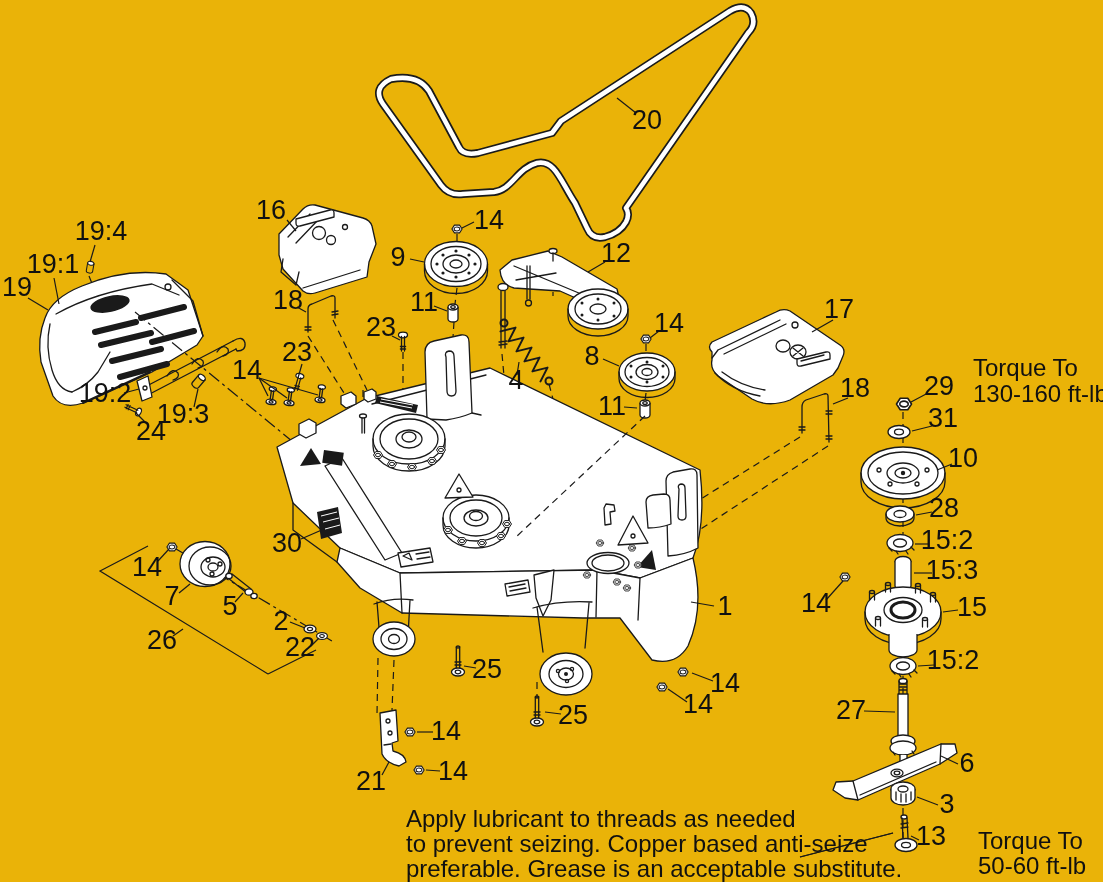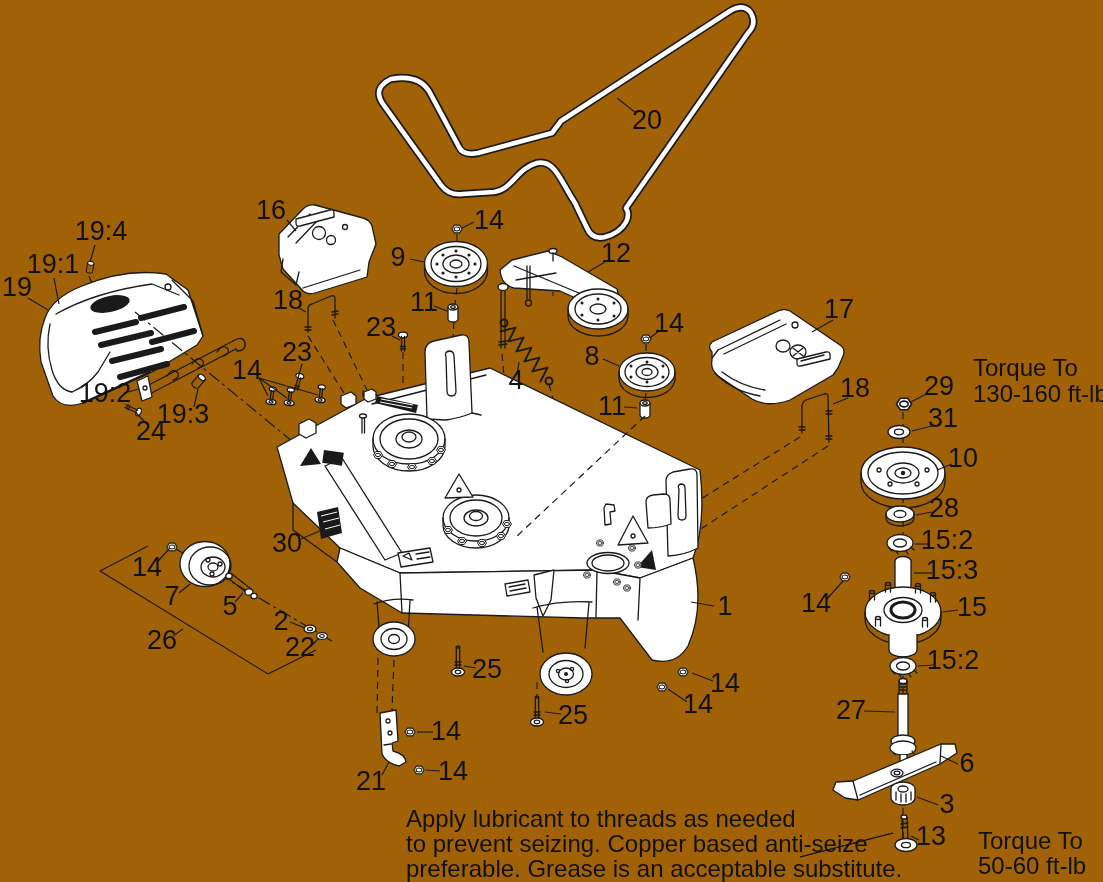--- a/index.html
+++ b/index.html
@@ -1,16 +1,16 @@
 <!DOCTYPE html>
 <html><head>
 <meta charset="utf-8">
 <style>
   html,body{margin:0;padding:0;background:#fff;}
-  .stage{position:relative;width:1103px;height:882px;background:#a16207;overflow:hidden;
+  .stage{position:relative;width:1103px;height:882px;background:#eab308;overflow:hidden;
          font-family:"Liberation Sans", sans-serif;}
   svg{display:block;}
   .ln{fill:none;stroke:#1a1a1a;stroke-width:1.3;stroke-linecap:round;stroke-linejoin:round;}
   .ln2{fill:none;stroke:#1a1a1a;stroke-width:2;stroke-linecap:round;stroke-linejoin:round;}
   .wl{fill:#ffffff;stroke:#1a1a1a;stroke-width:1.3;stroke-linejoin:round;}
   .fillb{fill:#1a1a1a;stroke:none;}
   .dash{fill:none;stroke:#1a1a1a;stroke-width:1.2;stroke-dasharray:7 5;}
   .dashdot{fill:none;stroke:#1a1a1a;stroke-width:1.2;stroke-dasharray:13 4 3 4;}
   .belt-outer{fill:none;stroke:#1a1a1a;stroke-width:8;stroke-linejoin:round;stroke-linecap:round;}
   .belt-inner{fill:none;stroke:#ffffff;stroke-width:4.6;stroke-linejoin:round;stroke-linecap:round;}

